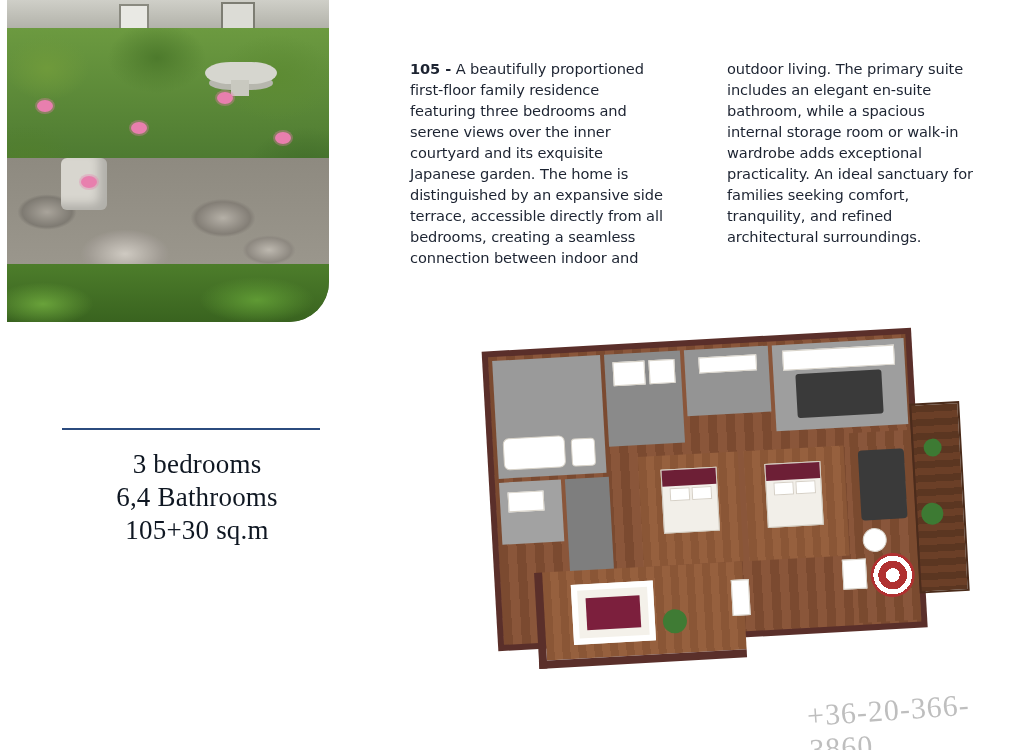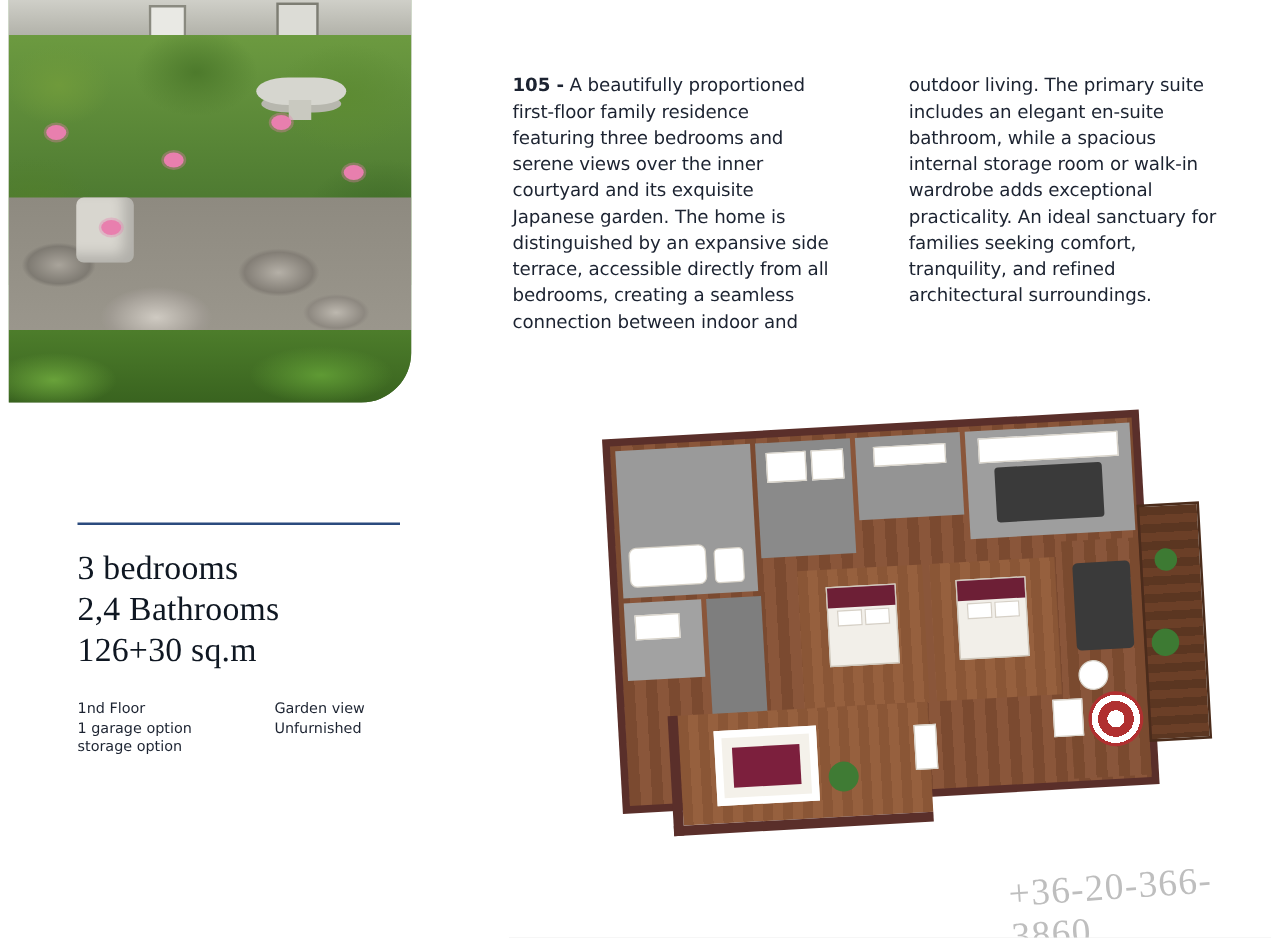--- a/index.html
+++ b/index.html
@@ -112,23 +112,24 @@
     line-height: 21px;
     font-family: "DejaVu Sans", sans-serif;
     letter-spacing: -0.1px;
   }
   .desc .col b { font-weight: 700; }
 
   
   .info {
     position: absolute;
     left: 62px;
-    top: 418px;
+    top: 428px;
     width: 270px;
     color: #131a26;
+    text-align: center;
   }
   .info .rule {
     width: 258px;
     height: 2px;
     background: #2b4b7e;
     margin-bottom: 18px;
   }
   .info .headline {
     font-family: "Liberation Serif", serif;
     font-size: 27px;
@@ -267,33 +268,22 @@
 
   <div class="desc">
     <div class="col"><b>105 -</b> A beautifully proportioned first-floor family residence featuring three bedrooms and serene views over the inner courtyard and its exquisite Japanese garden. The home is distinguished by an expansive side terrace, accessible directly from all bedrooms, creating a seamless connection between indoor and</div>
     <div class="col">outdoor living. The primary suite includes an elegant en-suite bathroom, while a spacious internal storage room or walk-in wardrobe adds exceptional practicality. An ideal sanctuary for families seeking comfort, tranquility, and refined architectural surroundings.</div>
   </div>
 
   <div class="info">
     <div class="rule"></div>
     <div class="headline">
       <div>3 bedrooms</div>
-      <div>2,4 Bathrooms</div>
-      <div>126+30 sq.m</div>
-    </div>
-    <div class="specs">
-      <div>
-        <div>1nd Floor</div>
-        <div>1 garage option</div>
-        <div>storage option</div>
-      </div>
-      <div>
-        <div>Garden view</div>
-        <div>Unfurnished</div>
-      </div>
+      <div>6,4 Bathrooms</div>
+      <div>105+30 sq.m</div>
     </div>
   </div>
 
   <div class="plan-wrap">
     <div class="plan">
       <div class="outer"></div>
       <div class="floor-wood"></div>
 
       <div class="roomgray r-bath-top"></div>
       <div class="roomgray r-hall-top"></div>

